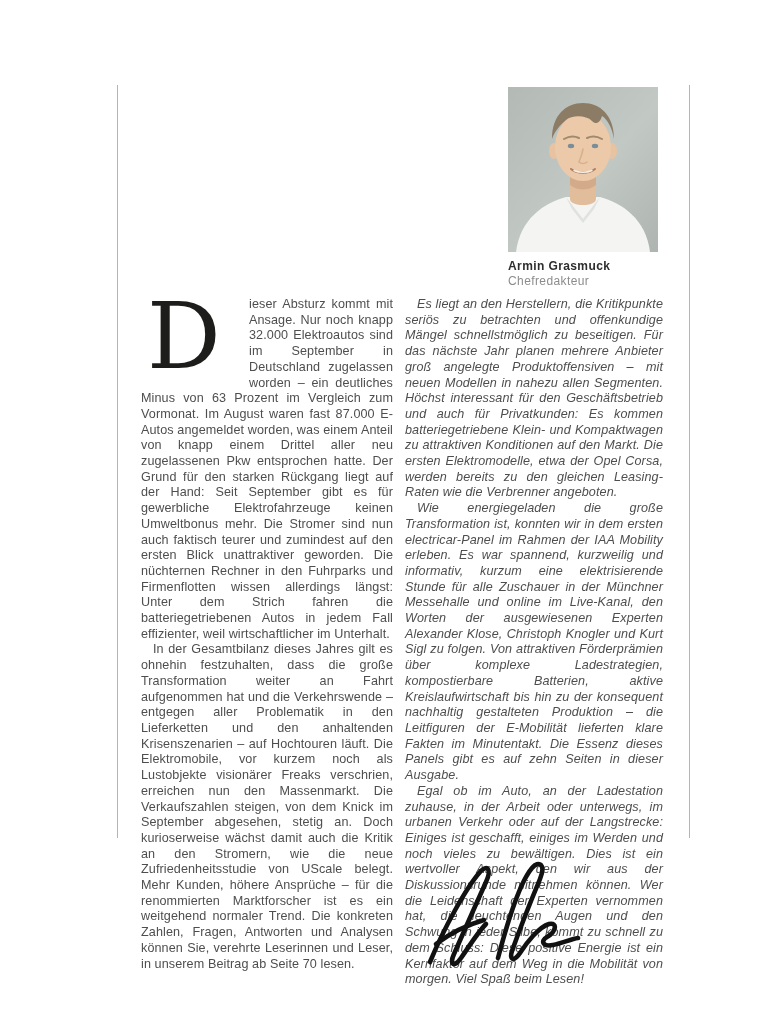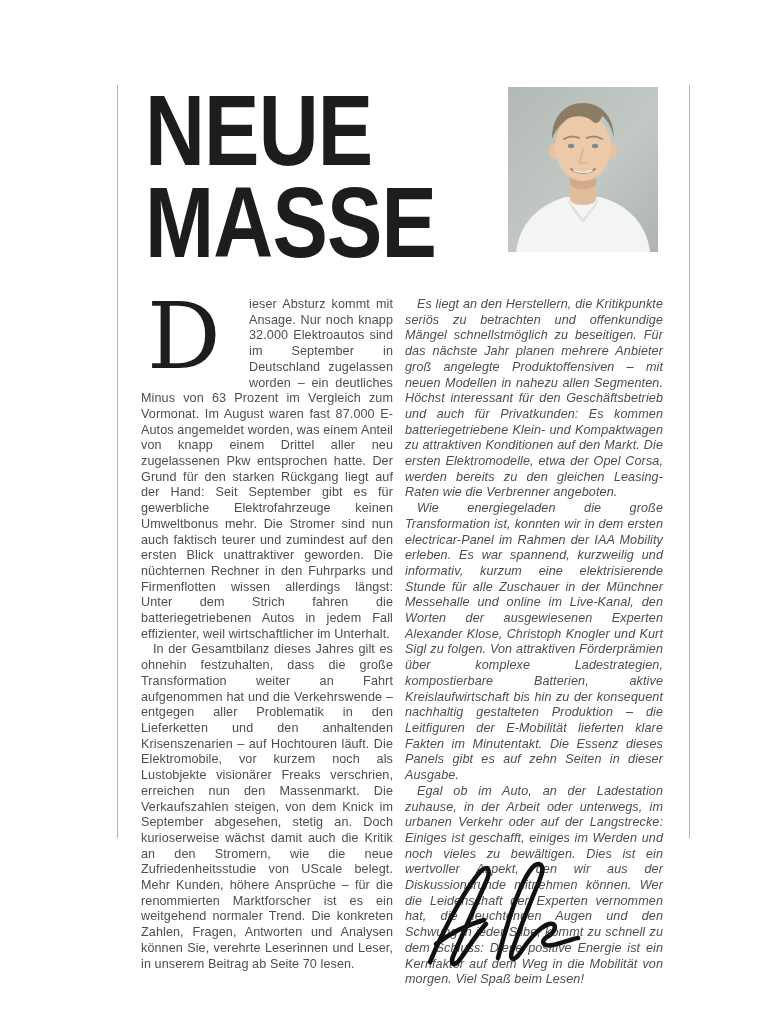--- a/index.html
+++ b/index.html
@@ -81,24 +81,20 @@
   svg { display: block; }
 </style>
 </head>
 <body>
 
 <div class="page">
 
   <div class="vrule left"></div>
   <div class="vrule right"></div>
 
-  <div class="headline">
-    <div class="hl-line">NEUE</div>
-    <div class="hl-line">MASSE</div>
-  </div>
 
   <div class="portrait">
     <svg width="150" height="165" viewBox="0 0 150 165">
       <defs>
         <linearGradient id="bgGrad" x1="0" y1="0" x2="1" y2="1">
           <stop offset="0" stop-color="#b3bab6"></stop>
           <stop offset="0.55" stop-color="#c2c8c4"></stop>
           <stop offset="1" stop-color="#aeb5b1"></stop>
         </linearGradient>
       </defs>
@@ -123,20 +119,24 @@
       <ellipse cx="63" cy="59" rx="3.2" ry="2.2" fill="#7a8d99"></ellipse>
       <ellipse cx="87" cy="59" rx="3.2" ry="2.2" fill="#7a8d99"></ellipse>
 
       <path d="M75,62 C74,68 72,72 71,75 C73,77 77,77 79,75" stroke="#d8b18c" stroke-width="1.6" fill="none" stroke-linecap="round"></path>
 
       <path d="M63,82 C69,87 81,87 87,82" stroke="#b07e5e" stroke-width="2" fill="none" stroke-linecap="round"></path>
       <path d="M66,83.5 C71,86 79,86 84,83.5" stroke="#f5efe8" stroke-width="1.4" fill="none" stroke-linecap="round"></path>
     </svg>
   </div>
 
+  <div class="caption">
+    <div class="name">Armin Grasmuck</div>
+    <div class="role">Chefredakteur</div>
+  </div>
 
   <div class="col left">
     <p>
       <span class="dropcap-box">
           <span class="dropcap-glyph">D</span>
         </span><span>ieser Absturz kommt mit Ansage. Nur noch knapp 32.000 Elektroautos sind im September in Deutschland zugelassen worden – ein deutliches Minus von 63 Prozent im Vergleich zum Vormonat. Im August waren fast 87.000 E-Autos angemeldet worden, was einem Anteil von knapp einem Drittel aller neu zugelassenen Pkw entsprochen hatte. Der Grund für den starken Rückgang liegt auf der Hand: Seit September gibt es für gewerbliche Elektrofahrzeuge keinen Umweltbonus mehr. Die Stromer sind nun auch faktisch teurer und zumindest auf den ersten Blick unattraktiver geworden. Die nüchternen Rechner in den Fuhrparks und Firmenflotten wissen allerdings längst: Unter dem Strich fahren die batteriegetriebenen Autos in jedem Fall effizienter, weil wirtschaftlicher im Unterhalt.</span>
     </p>
     <p class="indent"><span>In der Gesamtbilanz dieses Jahres gilt es ohnehin festzuhalten, dass die große Transformation weiter an Fahrt aufgenommen hat und die Verkehrswende – entgegen aller Problematik in den Lieferketten und den anhaltenden Krisenszenarien – auf Hochtouren läuft. Die Elektromobile, vor kurzem noch als Lustobjekte visionärer Freaks verschrien, erreichen nun den Massenmarkt. Die Verkaufszahlen steigen, von dem Knick im September abgesehen, stetig an. Doch kurioserweise wächst damit auch die Kritik an den Stromern, wie die neue Zufriedenheitsstudie von UScale belegt. Mehr Kunden, höhere Ansprüche – für die renommierten Marktforscher ist es ein weitgehend normaler Trend. Die konkreten Zahlen, Fragen, Antworten und Analysen können Sie, verehrte Leserinnen und Leser, in unserem Beitrag ab Seite 70 lesen.</span></p>
   </div>
 

